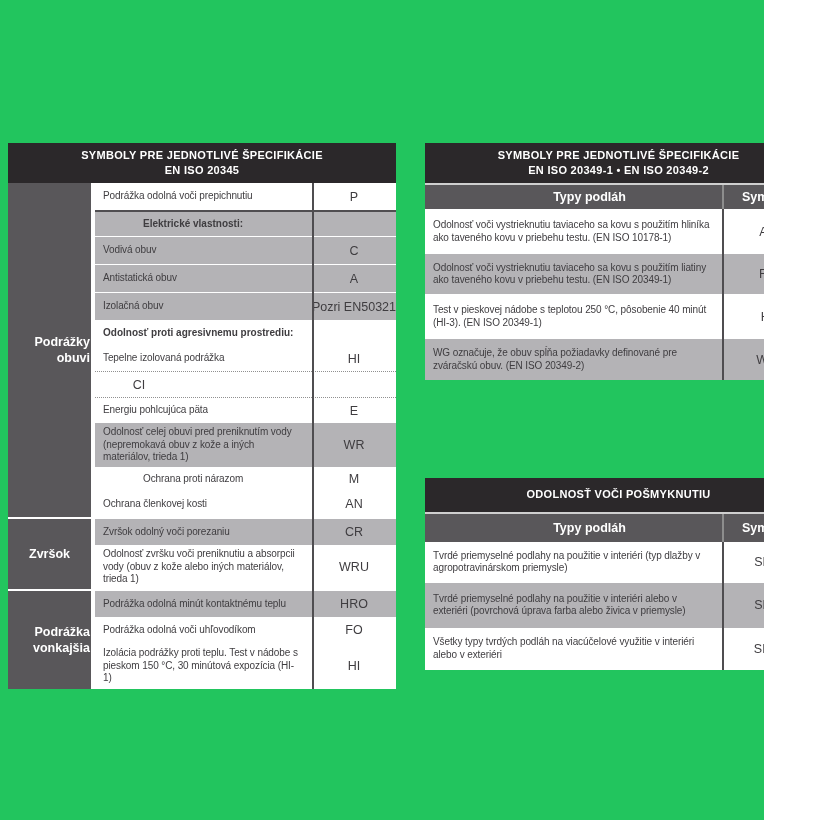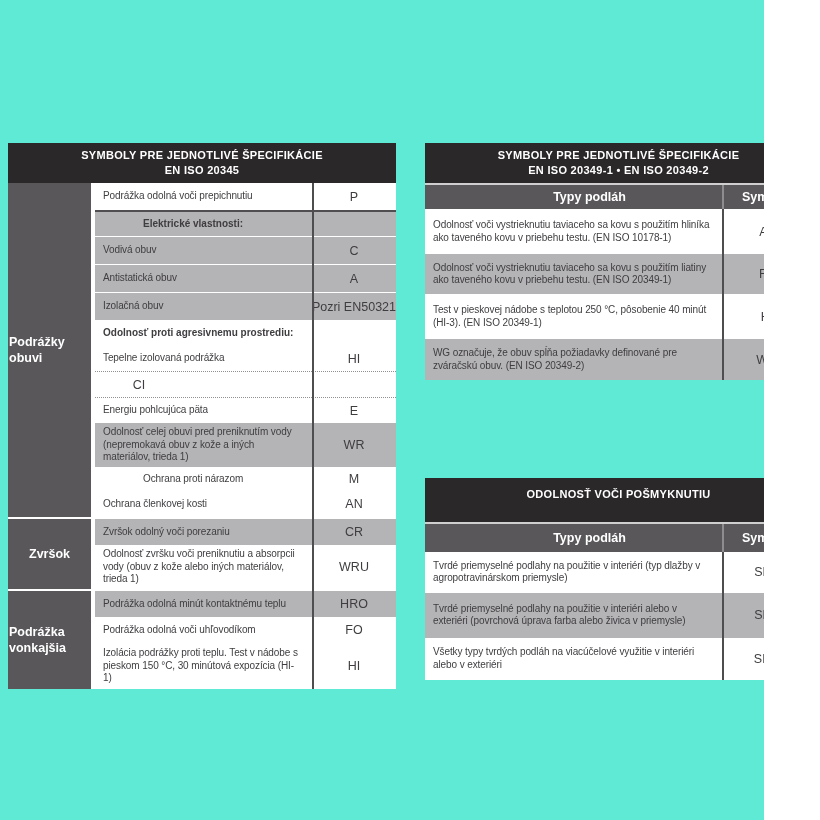--- a/index.html
+++ b/index.html
@@ -1,48 +1,48 @@
 <!DOCTYPE html>
 <html><head>
 <meta charset="utf-8">
 <style>
   html,body{margin:0;padding:0;background:#ffffff;}
   .canvas{
-    position:relative;width:764px;height:820px;background:#5eead4;overflow:hidden;
+    position:relative;width:764px;height:820px;background:#22c55e;overflow:hidden;
     font-family:"Liberation Sans","DejaVu Sans",sans-serif;
   }
   .tbl{position:absolute;background:#ffffff;}
   .tbl-left{left:8px;top:143px;width:388px;}
   .tbl-r1{left:425px;top:143px;width:387px;}
   .tbl-r2{left:425px;top:478px;width:387px;}
 
   .hdr{background:#2b282a;color:#ffffff;text-align:center;font-weight:bold;
        letter-spacing:.3px;padding:5px 4px 6px 4px;}
   .hdr .hl{font-size:11px;line-height:14.5px;}
-  .tbl-r2 .hdr{padding:9px 4px 20px 4px;}
+  .tbl-r2 .hdr{padding:9px 4px 10px 4px;}
 
   .subhdr{display:flex;align-items:stretch;background:#59575a;color:#ffffff;
           font-weight:bold;border-top:2px solid #cfcfcf;}
   .subhdr .c1{flex:1;display:flex;align-items:center;justify-content:center;
               font-size:12.5px;padding:5px 4px;margin-left:32px;}
   .subhdr .c2{flex:0 0 90px;box-sizing:border-box;display:flex;align-items:center;
               justify-content:center;font-size:12.5px;border-left:2px solid #8d8d8d;}
   .tbl-r2 .subhdr .c1{padding:7px 4px;}
 
   .body{position:relative;}
   .vline{position:absolute;top:0;bottom:0;width:2px;background:#4f4d50;z-index:4;}
   .tbl-left .vline{left:304px;}
   .tbl-r1 .vline,.tbl-r2 .vline{left:297px;}
 
   .sec{display:flex;align-items:stretch;}
   .sec.sep{border-top:2px solid #ffffff;}
   .cat{flex:0 0 87px;box-sizing:border-box;border-right:4px solid #ffffff;
        background:#59575a;color:#ffffff;font-weight:bold;font-size:12.5px;
        line-height:1.3;display:flex;align-items:center;justify-content:center;
-       text-align:left;padding:1px;}
+       text-align:right;padding:1px;}
   .rows{flex:1;display:flex;flex-direction:column;}
 
   .r{display:flex;align-items:stretch;min-height:25px;}
   .r .t{flex:1;display:flex;align-items:center;padding:3px 8px 3px 8px;
         font-size:10px;line-height:12.5px;color:#3f3d40;letter-spacing:-0.1px;}
   .r .s{display:flex;align-items:center;justify-content:center;
         font-size:12.5px;color:#3f3d40;white-space:nowrap;padding-left:2px;}
   .tbl-left .r .s{flex:0 0 84px;}
   .tbl-r1 .r .s,.tbl-r2 .r .s{flex:0 0 90px;}
 

